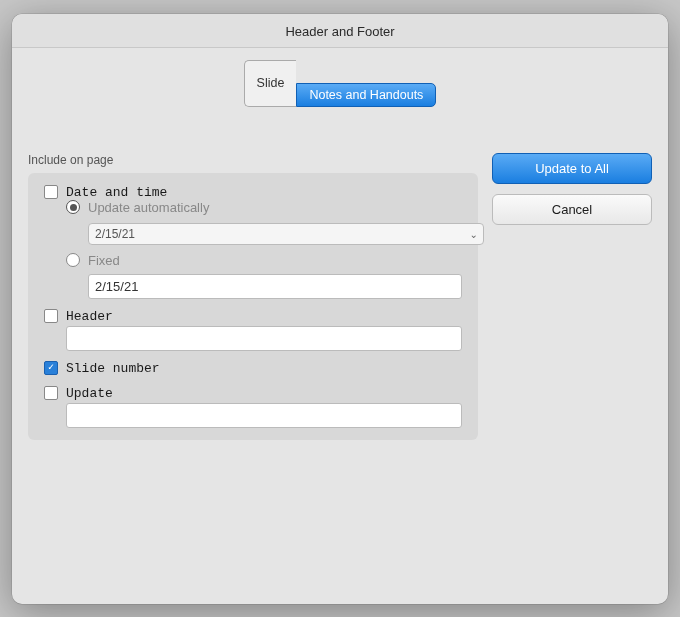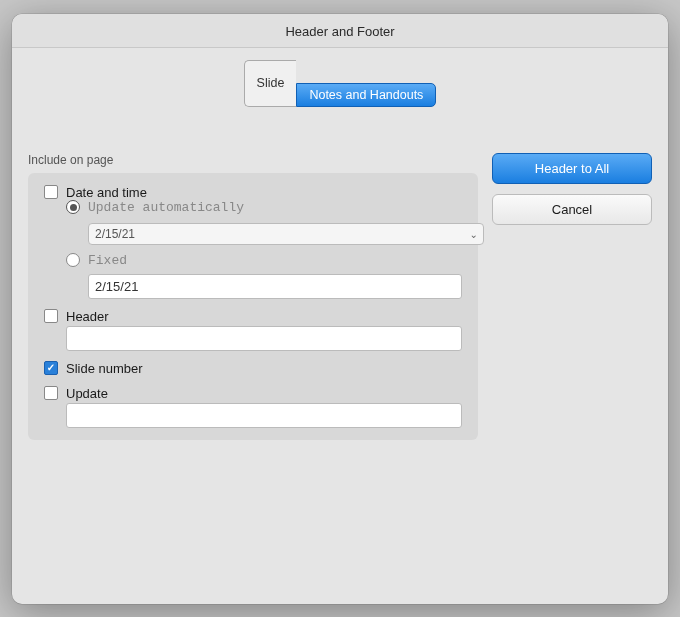--- a/index.html
+++ b/index.html
@@ -95,20 +95,21 @@
       padding: 12px 16px;
       display: flex;
       flex-direction: column;
       gap: 10px;
     }
 
     .option-row {
       display: flex;
       align-items: center;
       gap: 8px;
+      font-family: Liberation Mono, monospace;
     }
 
     .checkbox {
       width: 14px;
       height: 14px;
       border: 1px solid #888;
       background: #fff;
       border-radius: 2px;
       display: flex;
       align-items: center;
@@ -130,21 +131,20 @@
       line-height: 1;
     }
 
     .option-label {
       font-size: 13px;
       color: #1a1a1a;
     }
 
     .option-label.dimmed {
       color: #888;
-      font-family: Liberation Mono, monospace;
     }
 
     .sub-options {
       padding-left: 22px;
       display: flex;
       flex-direction: column;
       gap: 8px;
     }
 
     .radio-row {
@@ -408,18 +408,18 @@
           </div>
           <div class="text-input-wrapper">
             <input class="text-input" type="text" style="">
           </div>
         </div>
 
       </div>
     </div>
 
     <div class="right-panel">
-      <button class="apply-btn">Header to All</button>
+      <button class="apply-btn">Update to All</button>
       <button class="cancel-btn">Cancel</button>
 
     </div>
   </div>
 </div>
 
 </body></html>

